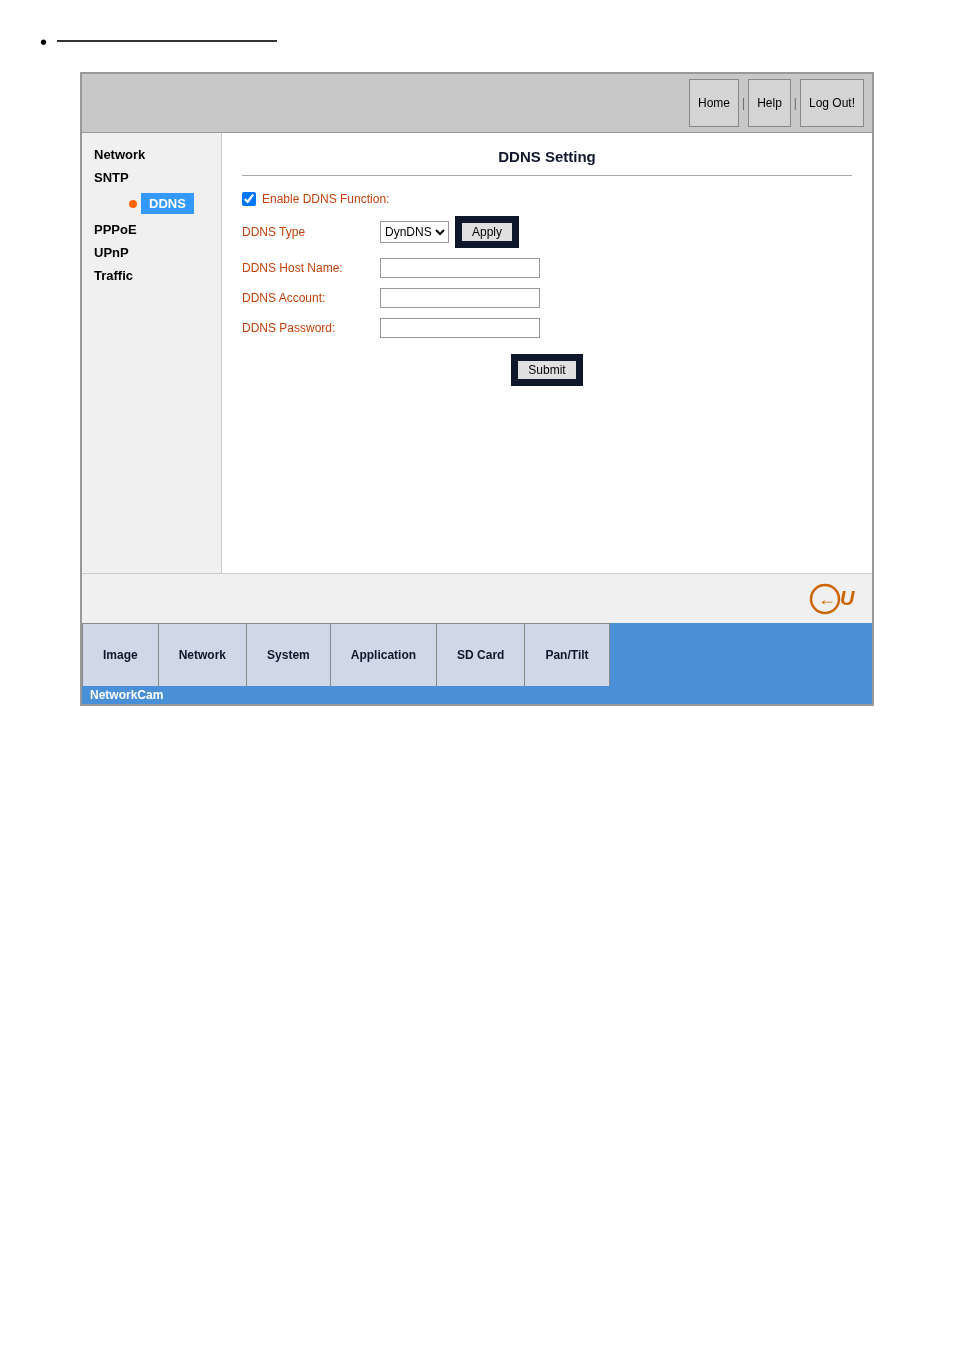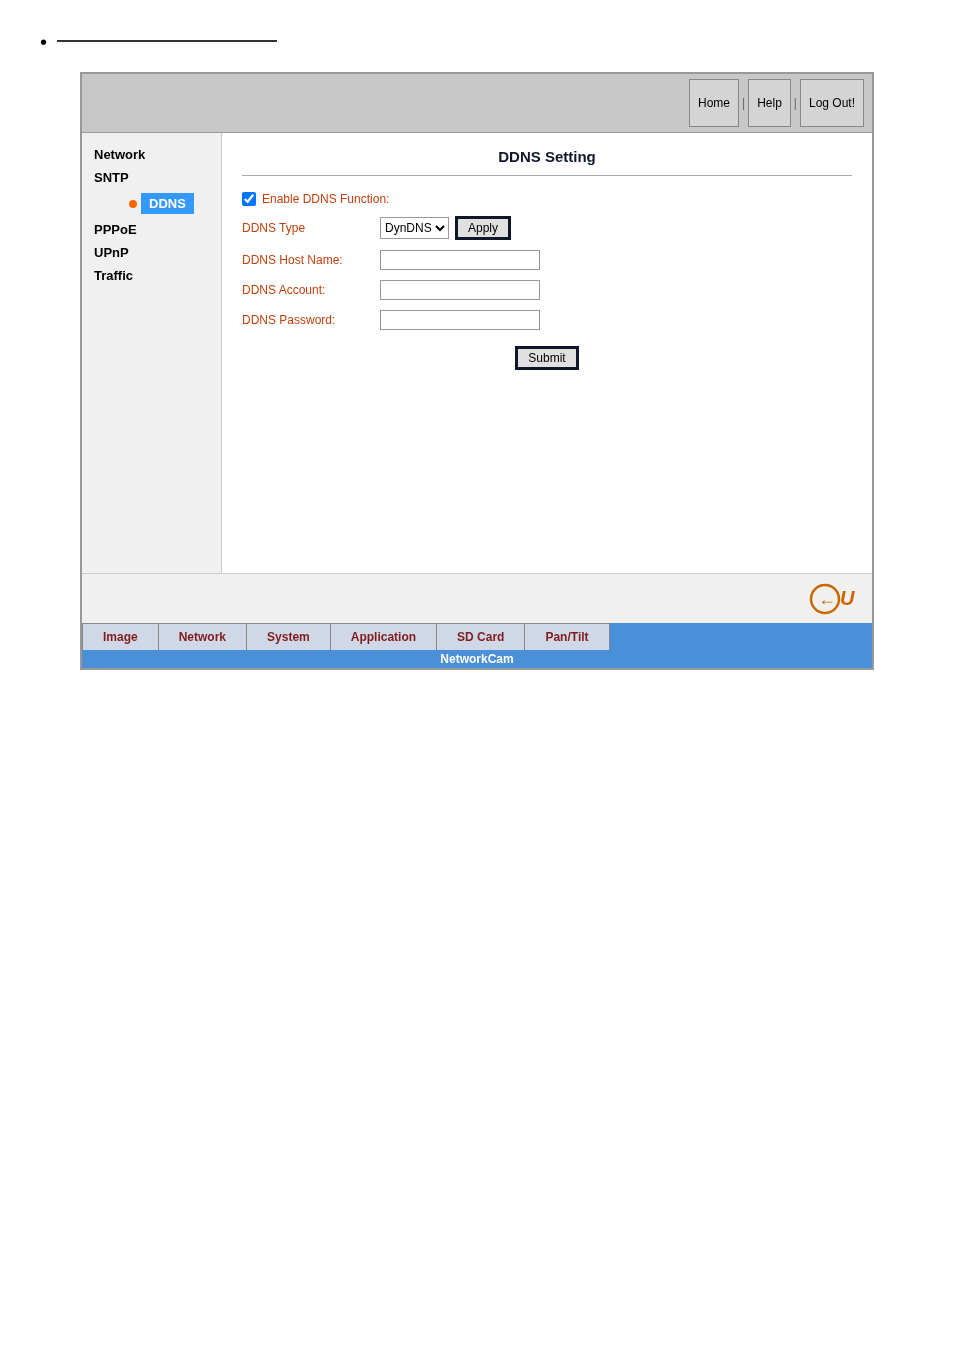--- a/index.html
+++ b/index.html
@@ -138,21 +138,21 @@
       padding: 2px 4px;
     }
     .ddns-select {
       height: 22px;
       border: 1px solid #999;
       background: #fff;
       font-size: 12px;
     }
     .apply-btn, .submit-btn {
       background: #e0e0e0;
-      border: 3px solid #0f172a;
+      border: 7px solid #0f172a;
       padding: 2px 10px;
       font-size: 12px;
       cursor: pointer;
     }
 
     .enable-checkbox {
       width: 14px;
       height: 14px;
       cursor: pointer;
     }
@@ -175,39 +175,39 @@
       padding-right: 15px;
     }
 
     
     .bottom-nav {
       background: #4a90d9;
       display: flex;
       align-items: center;
     }
     .nav-tab {
-      padding: 6px 20px;
+      padding: 24px 20px;
       font-size: 12px;
       font-weight: bold;
-      color: #7f1d1d;
+      color: #0f172a;
       background: #d0d8e8;
       border-right: 1px solid #888;
       border-top: 1px solid #888;
       cursor: pointer;
       text-align: center;
     }
     .nav-tab:first-child {
       border-left: 1px solid #888;
     }
 
     
     .footer-bar {
       background: #4a90d9;
-      text-align: center;
-      padding: 2px 0;
+      text-align: left;
+      padding: 2px 8px;
       font-size: 12px;
       color: #fff;
       font-weight: bold;
     }
 
     
     .sidebar-dot-row {
       display: flex;
       align-items: center;
       padding: 4px 4px 4px 8px;

